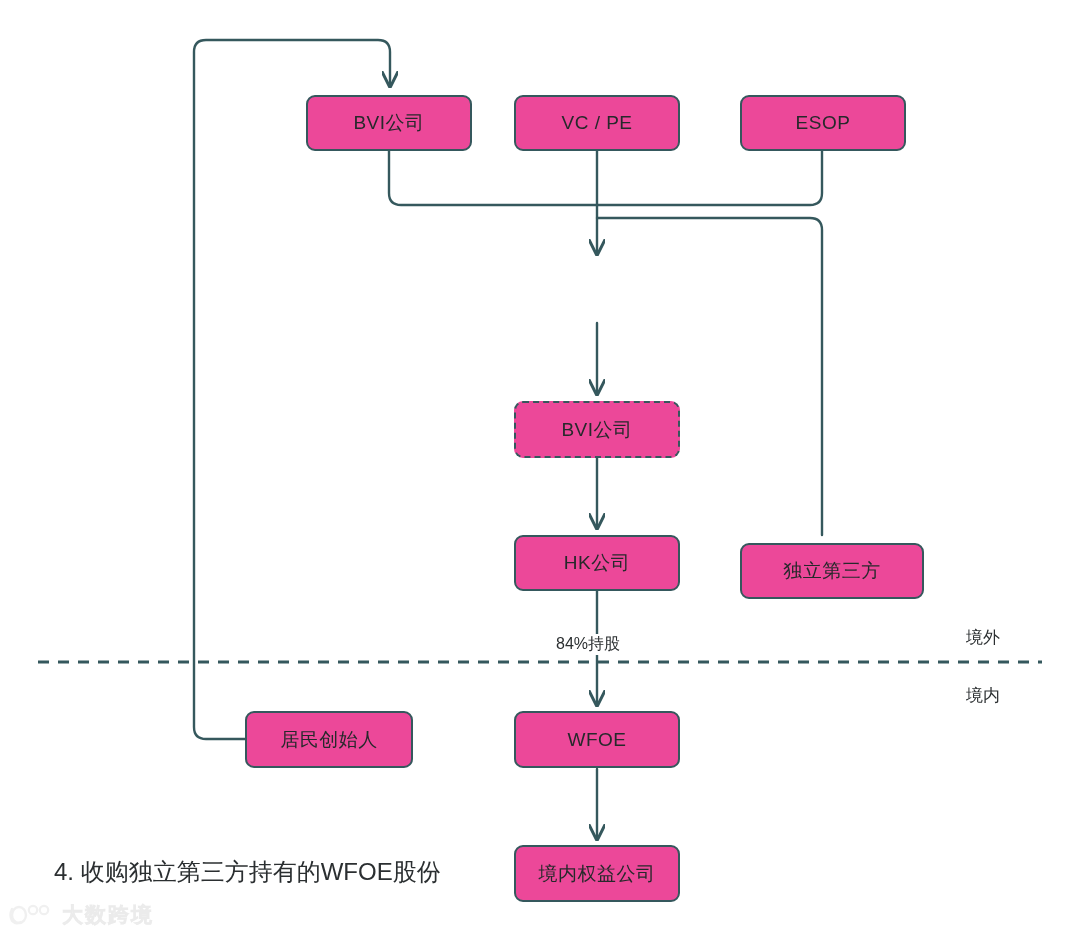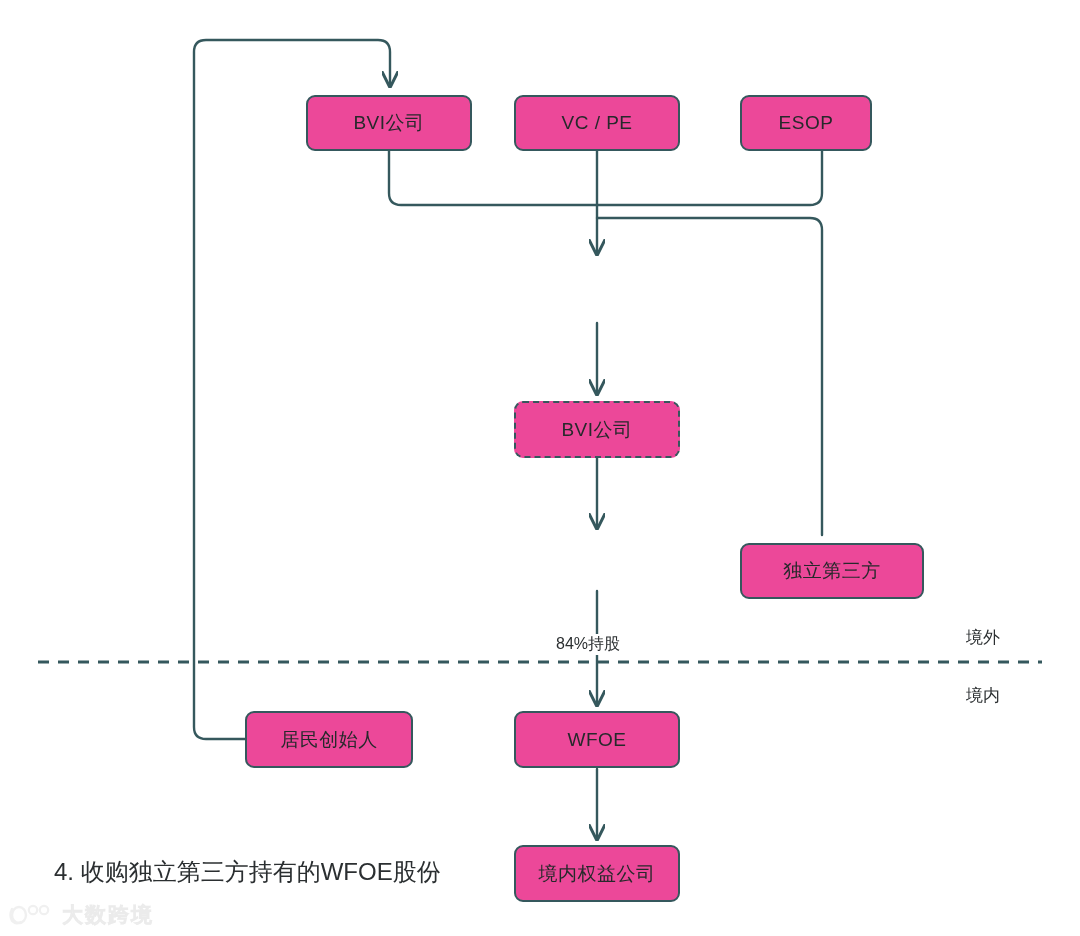--- a/index.html
+++ b/index.html
@@ -138,29 +138,32 @@
   </svg>
 
   <div class="node" style="left:306px;  top:95px;  width:166px; height:56px;">
     <span>BVI公司</span>
   </div>
 
   <div class="node" style="left:514px;  top:95px;  width:166px; height:56px;">
     <span>VC / PE</span>
   </div>
 
-  <div class="node" style="left:740px;  top:95px;  width:132px; height:56px;">
+  <div class="node" style="left:740px;  top:95px;  width:166px; height:56px;">
     <span>ESOP</span>
   </div>
 
 
   <div class="node dashed" style="left:514px; top:401px; width:166px; height:57px;">
     <span>BVI公司</span>
   </div>
 
+  <div class="node" style="left:514px;  top:535px; width:166px; height:56px;">
+    <span>HK公司</span>
+  </div>
 
   <div class="node" style="left:740px;  top:535px; width:184px; height:56px;margin-top:8px;">
     <span>独立第三方</span>
   </div>
 
   <div class="node" style="left:245px;  top:711px; width:168px; height:57px;">
     <span>居民创始人</span>
   </div>
 
   <div class="node" style="left:514px;  top:711px; width:166px; height:57px;justify-content:center;">

